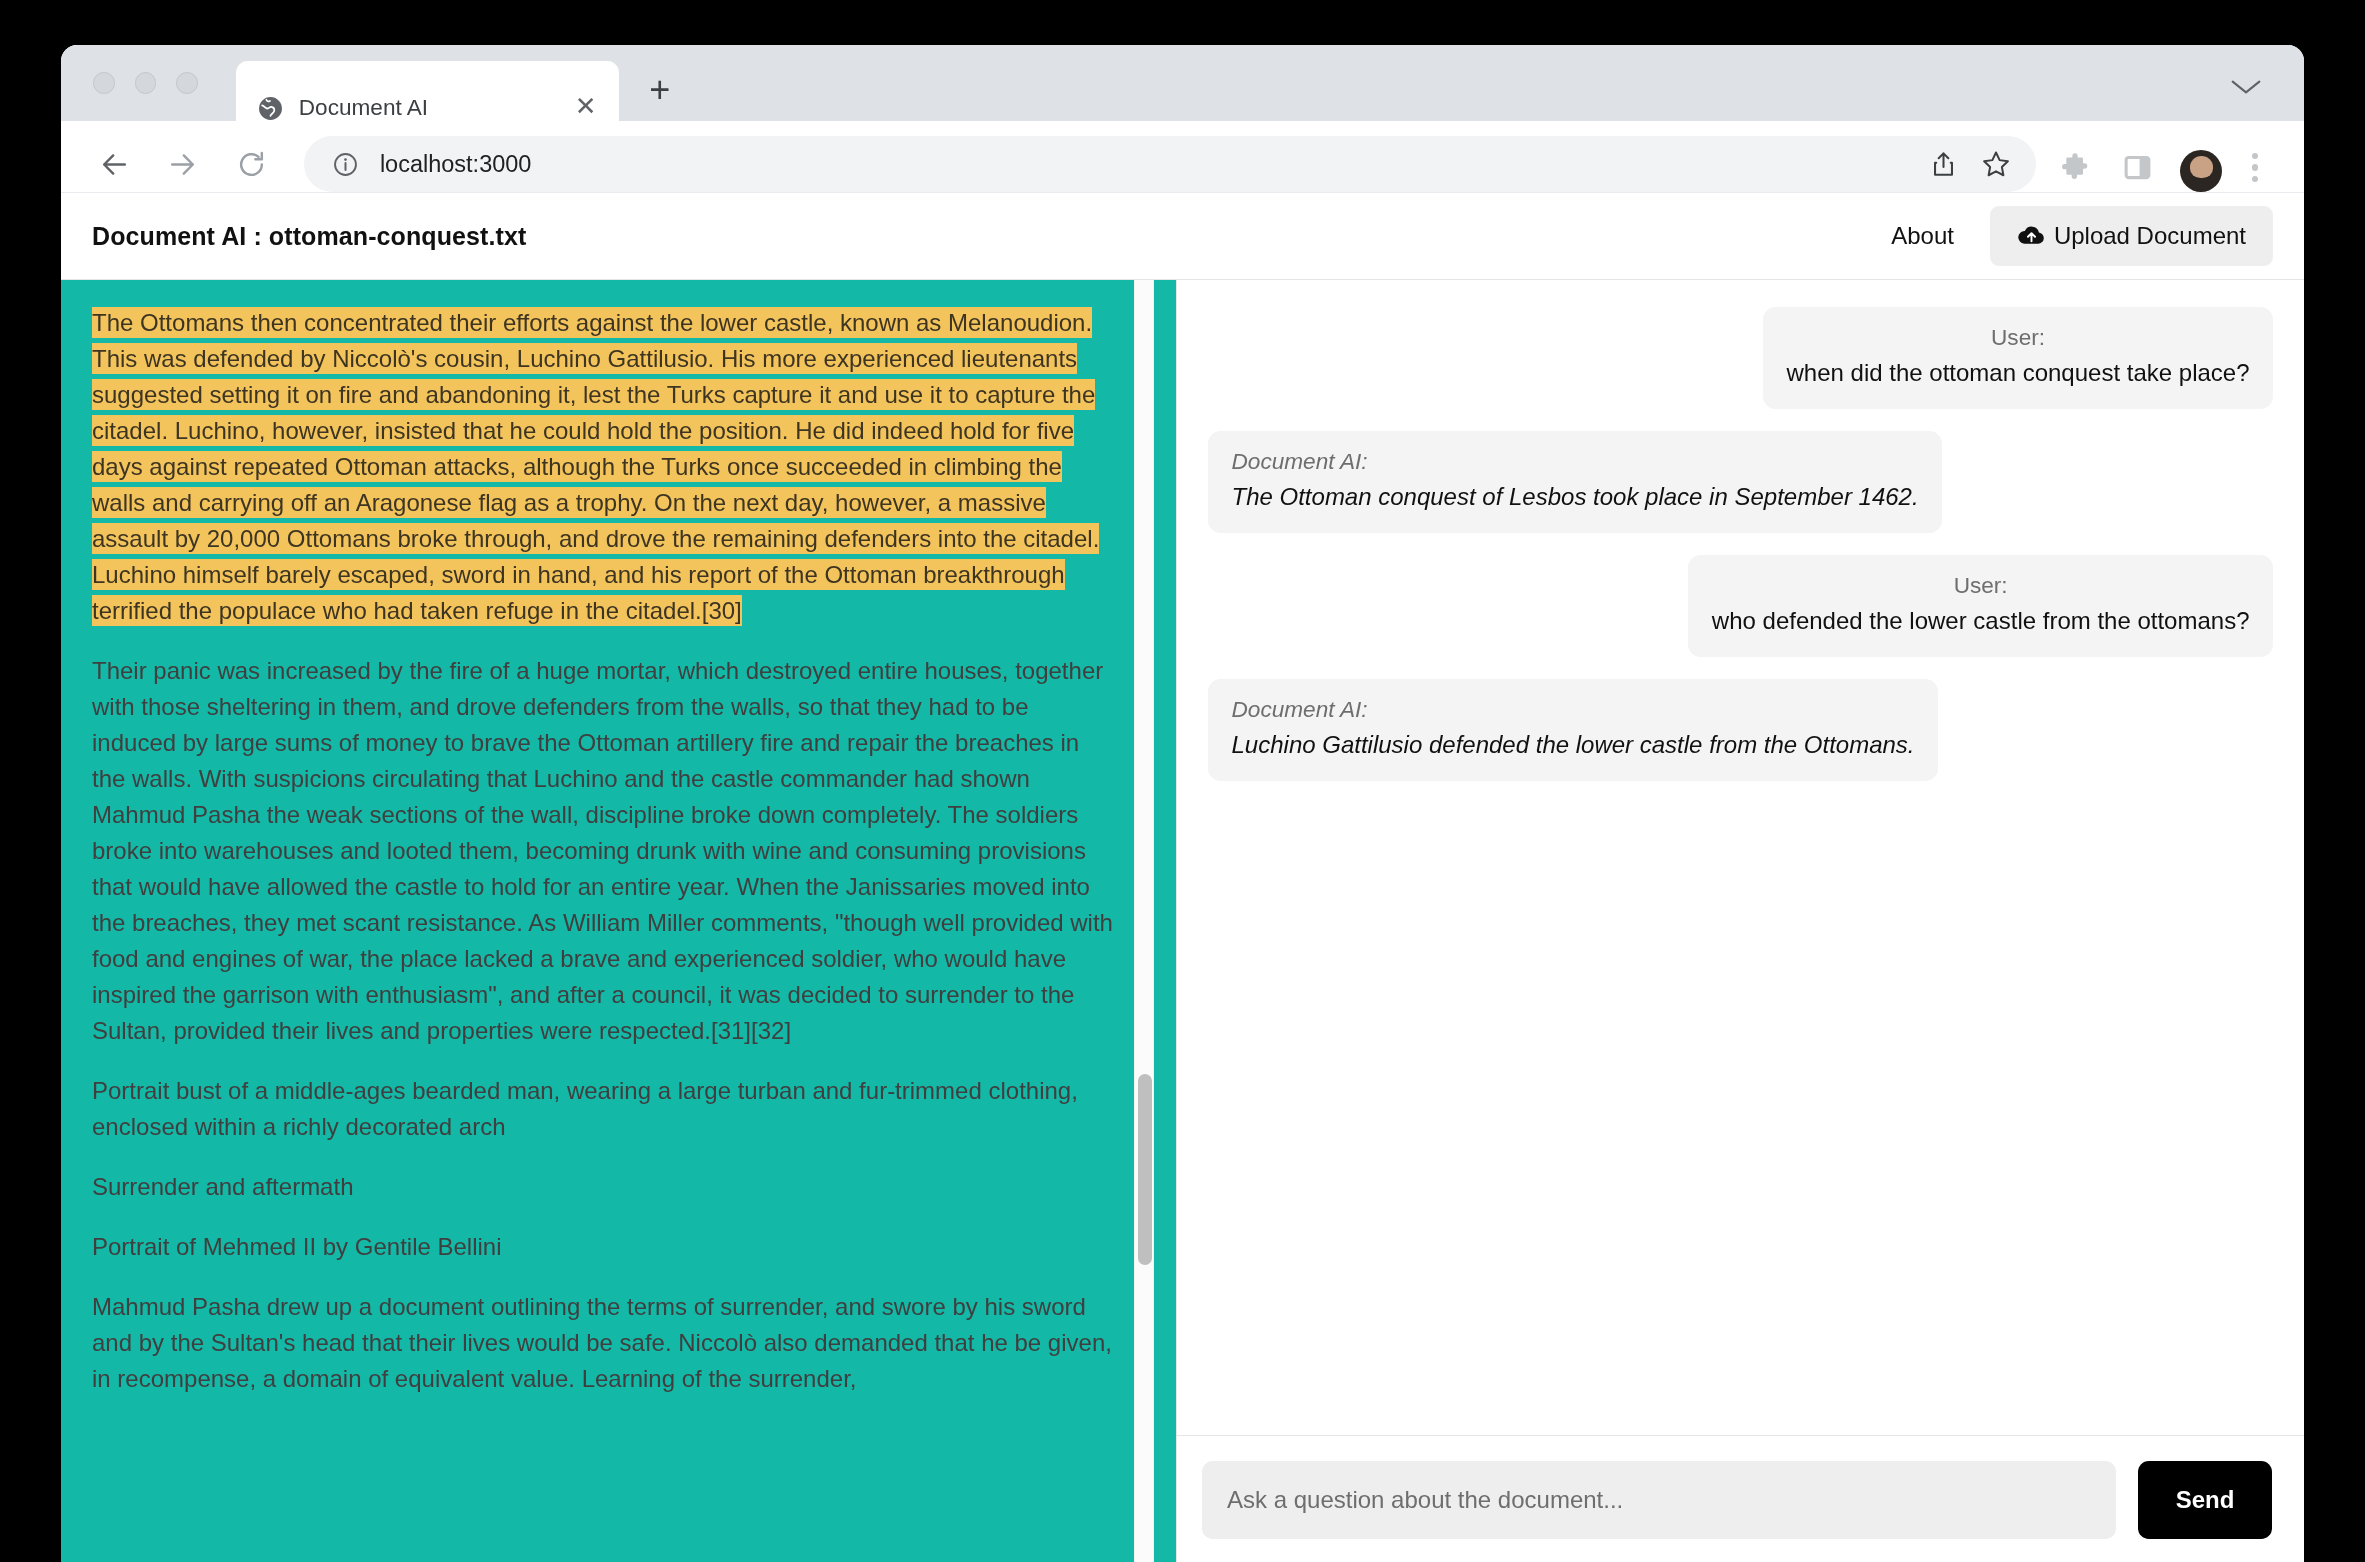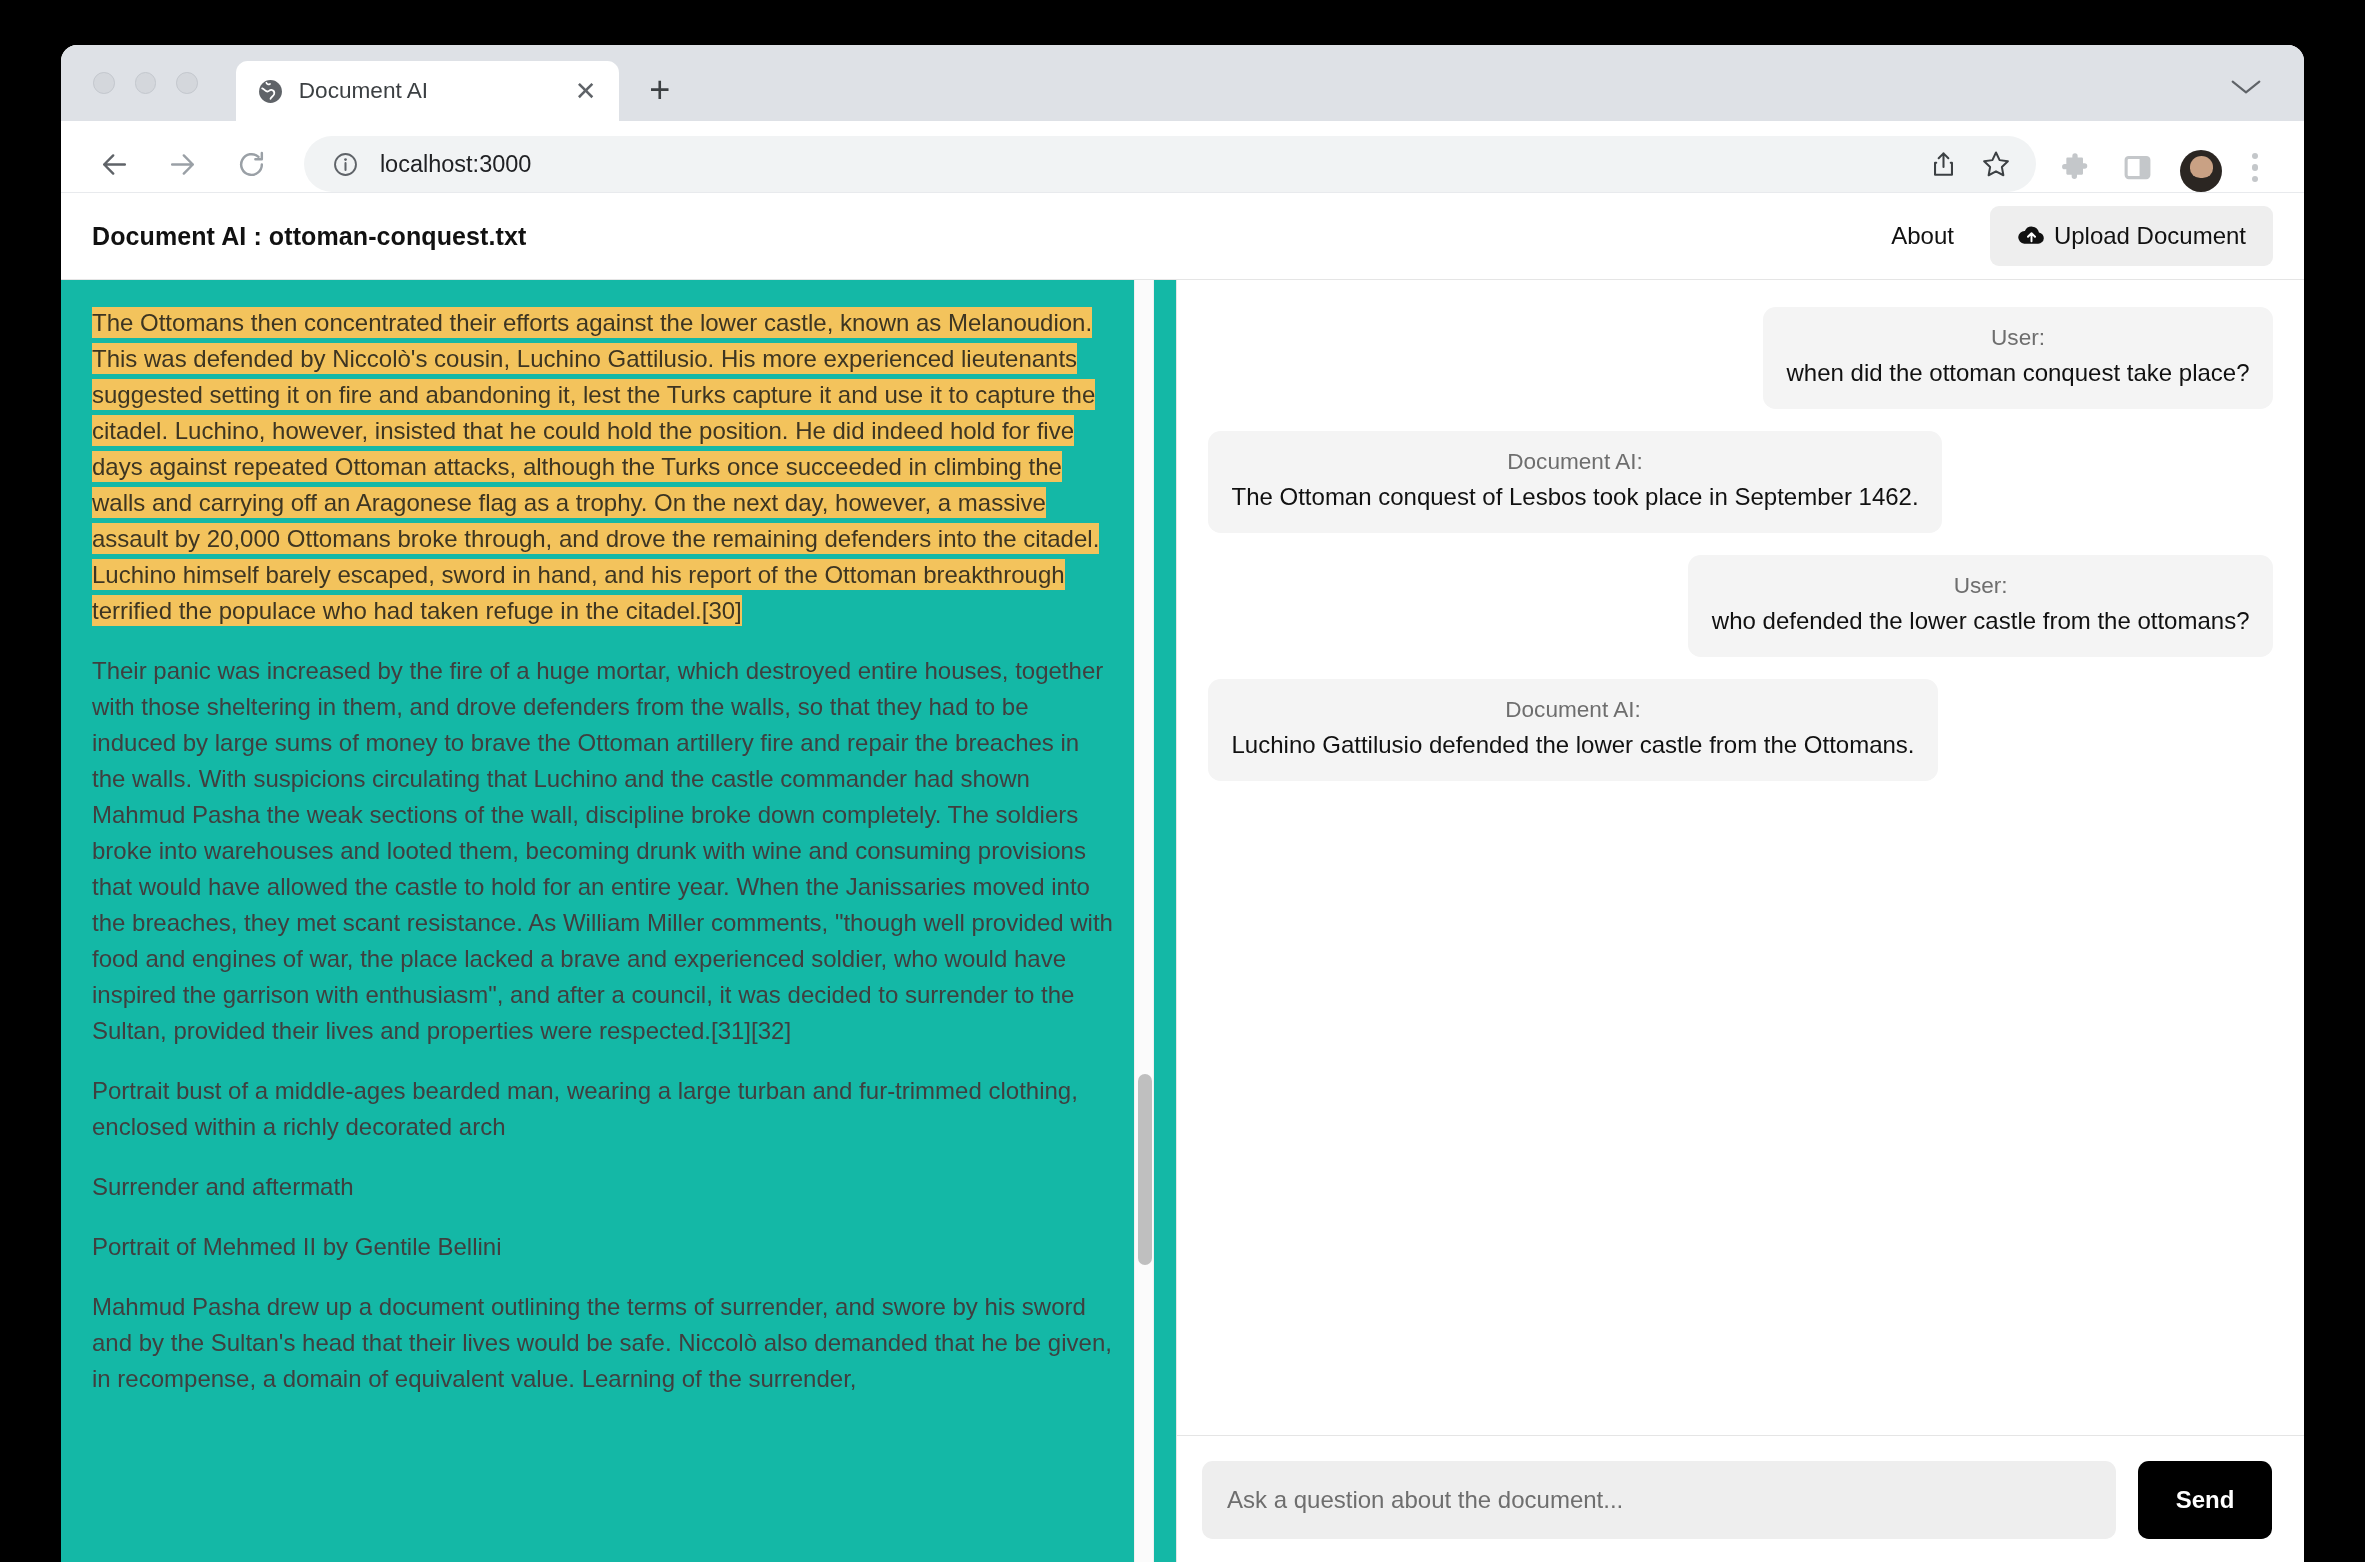--- a/index.html
+++ b/index.html
@@ -46,21 +46,21 @@
   .light {
     width: 21.7px; height: 21.7px; border-radius: 50%;
     background: #d4d7dc; border: 0.9px solid #c3c7cd;
   }
   #tab-active {
     width: 383px;
     height: 60px;
     background: #ffffff;
     border-radius: 11.7px 11.7px 0 0;
     display: flex;
-    align-items: center;
+    align-items: flex-end;
     padding: 0 18px 0 21.7px;
     gap: 16px;
     position: relative;
   }
   #tab-favicon { width: 25px; height: 25px; flex: none; }
   #tab-title {
     font-size: 22.6px;
     color: #3c4043;
     white-space: nowrap;
     overflow: hidden;
@@ -258,21 +258,21 @@
     gap: 21.7px;
     overflow: hidden;
   }
   .msg {
     max-width: 785px;
     background: #f4f4f4;
     border-radius: 12.6px;
     padding: 18px 23.5px 20px 23.5px;
   }
   .msg.user { align-self: flex-end; text-align: center; }
-  .msg.ai { align-self: flex-start; text-align: center; }
+  .msg.ai { align-self: flex-start; text-align: left; font-style: italic; }
   .msg-role {
     font-size: 22.6px;
     color: #6e6e6e;
     margin-bottom: 6.3px;
   }
   .msg-text {
     font-size: 24px;
     color: #111111;
     line-height: 32px;
   }

